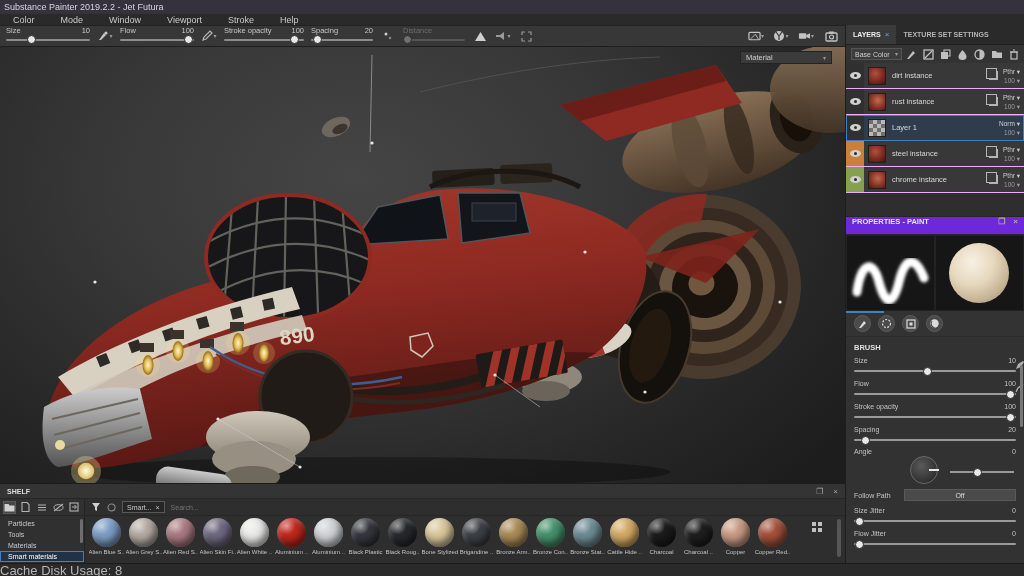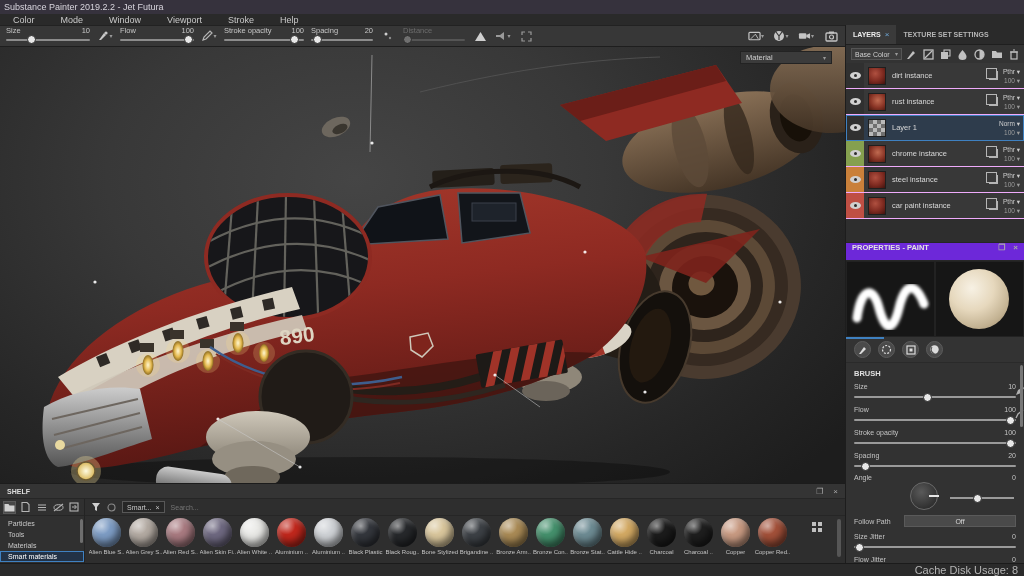--- a/index.html
+++ b/index.html
@@ -130,21 +130,21 @@
   .sphere { width:29px; height:29px; border-radius:50%; position:relative;
     box-shadow:inset -3px -5px 7px rgba(0,0,0,.55), inset 3px 4px 5px rgba(255,255,255,.25); }
   .sphere::after { content:''; position:absolute; inset:0; border-radius:50%;
     background:radial-gradient(circle at 34% 28%, rgba(255,255,255,.5) 0%, rgba(255,255,255,0) 30%); }
   .matlabel { font-size:6px; color:#c4c4c4; margin-top:2px; white-space:nowrap; max-width:36px; overflow:hidden; }
   #grid-ico { position:absolute; right:22px; top:22px; }
   #mat-scroll { position:absolute; right:4px; top:20px; width:4px; height:38px; background:#565656; border-radius:2px; }
 
   
   #statusbar { left:0; top:563px; width:1024px; height:13px; background:#2a2a2a; border-top:1px solid #1b1b1b;
-    display:flex; align-items:center; justify-content:flex-end; padding-right:6px; color:#b5b5b5; font-size:11px; }
+    display:flex; align-items:center; padding-right:6px; color:#b5b5b5; font-size:13px; }
 </style>
 </head>
 <body>
 
 <div id="app">
 
   <div id="titlebar" class="abs">
     <span>Substance Painter 2019.2.2 - Jet Futura</span>
   </div>
 
@@ -558,53 +558,39 @@
       <div class="thumb checker"></div>
       <span class="lname">Layer 1</span>
       <div class="lright">
         <div class="modes">
             <span class="m1"><span>Norm</span> ▾</span>
         <span class="m2"><span>100</span> ▾</span>
           </div>
         </div>
     </div>
     <div class="layer-row">
-      <div class="tagcol" style="background-color: rgb(133, 160, 79);">
-          <span class="eye"></span>
-        </div>
-      <div class="thumb red2"></div>
-      <span class="lname">chrome instance</span>
-      <div class="lright">
-          <span class="copyico"></span>
-        <div class="modes">
-            <span class="m1"><span>Pthr</span> ▾</span>
-        <span class="m2"><span>100</span> ▾</span>
-          </div>
-        </div>
-    </div>
-    <div class="layer-row">
       <div class="tagcol" style="background-color: rgb(201, 128, 58);">
           <span class="eye"></span>
         </div>
       <div class="thumb red"></div>
       <span class="lname">steel instance</span>
       <div class="lright">
           <span class="copyico"></span>
         <div class="modes">
             <span class="m1"><span>Pthr</span> ▾</span>
         <span class="m2"><span>100</span> ▾</span>
           </div>
         </div>
     </div>
     <div class="layer-row">
-      <div class="tagcol" style="background-color: rgb(191, 79, 68);">
+      <div class="tagcol" style="background-color: rgb(133, 160, 79);">
           <span class="eye"></span>
         </div>
-      <div class="thumb red"></div>
-      <span class="lname">car paint instance</span>
+      <div class="thumb red2"></div>
+      <span class="lname">chrome instance</span>
       <div class="lright">
           <span class="copyico"></span>
         <div class="modes">
             <span class="m1"><span>Pthr</span> ▾</span>
         <span class="m2"><span>100</span> ▾</span>
           </div>
         </div>
     </div>
     <div id="layers-filler"></div>
 

